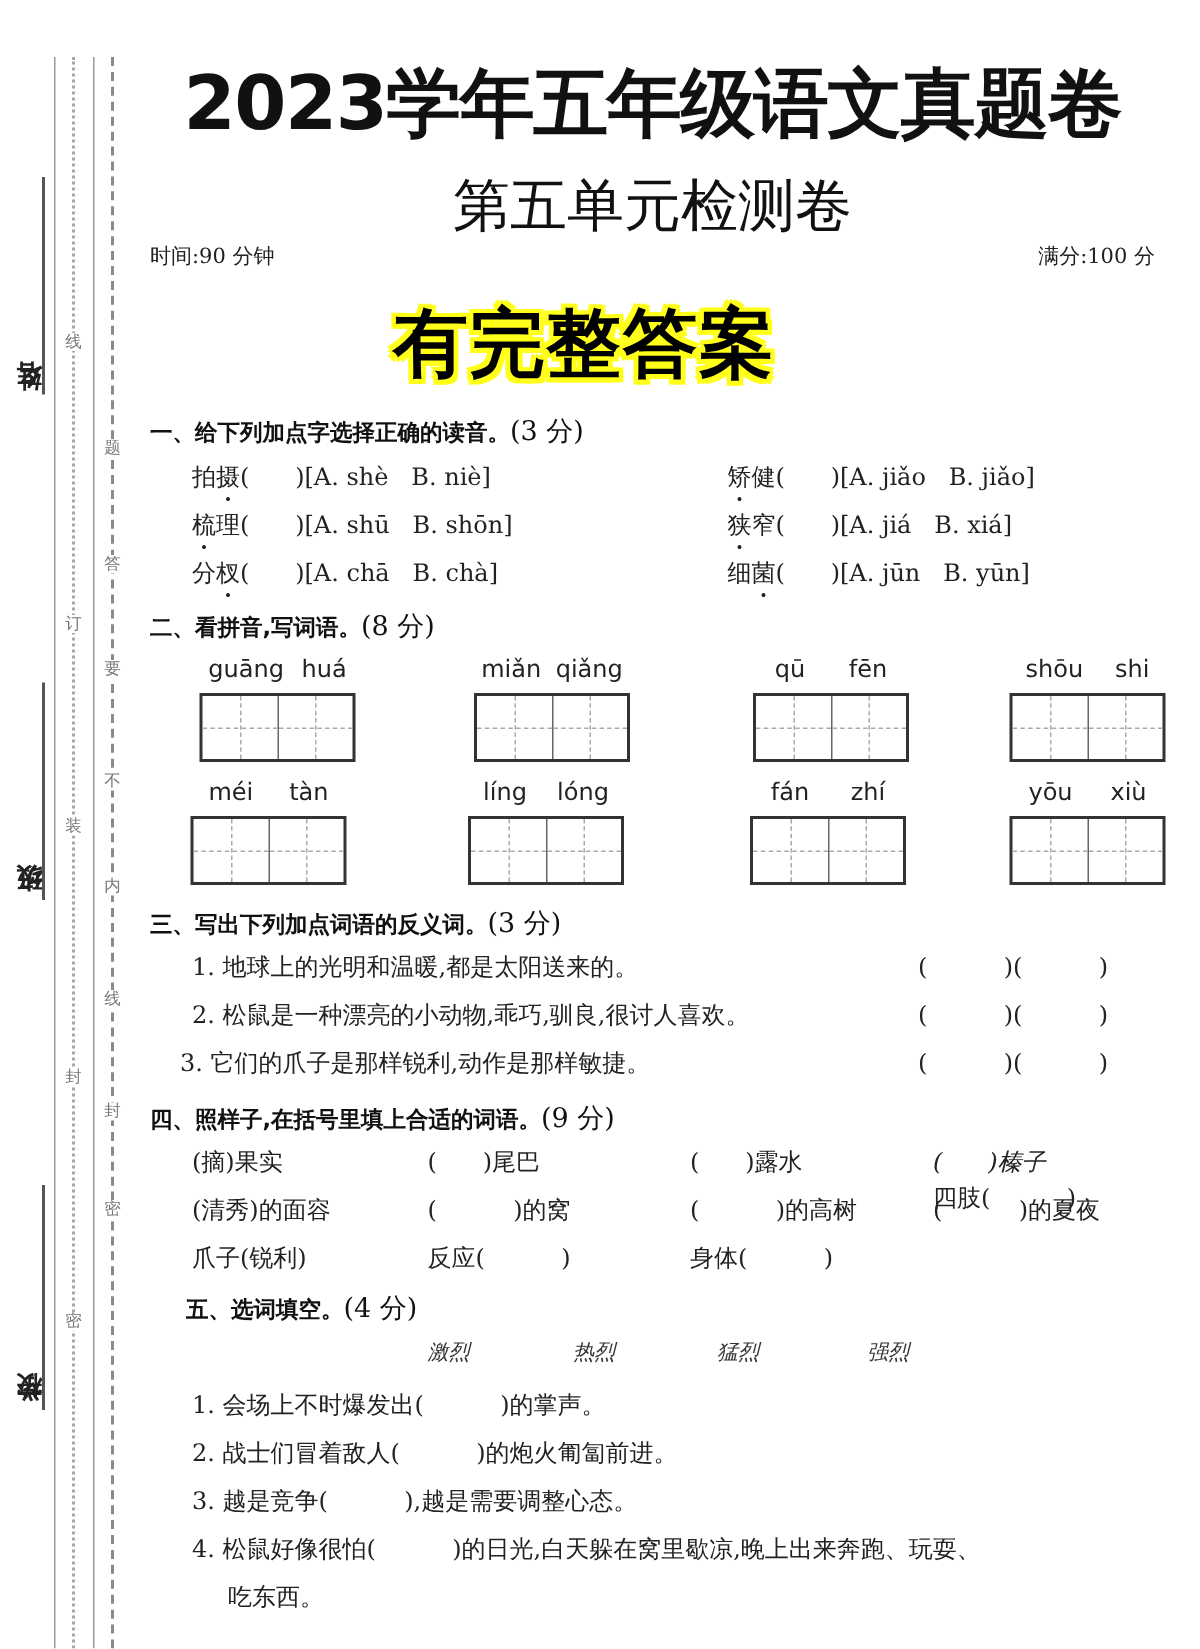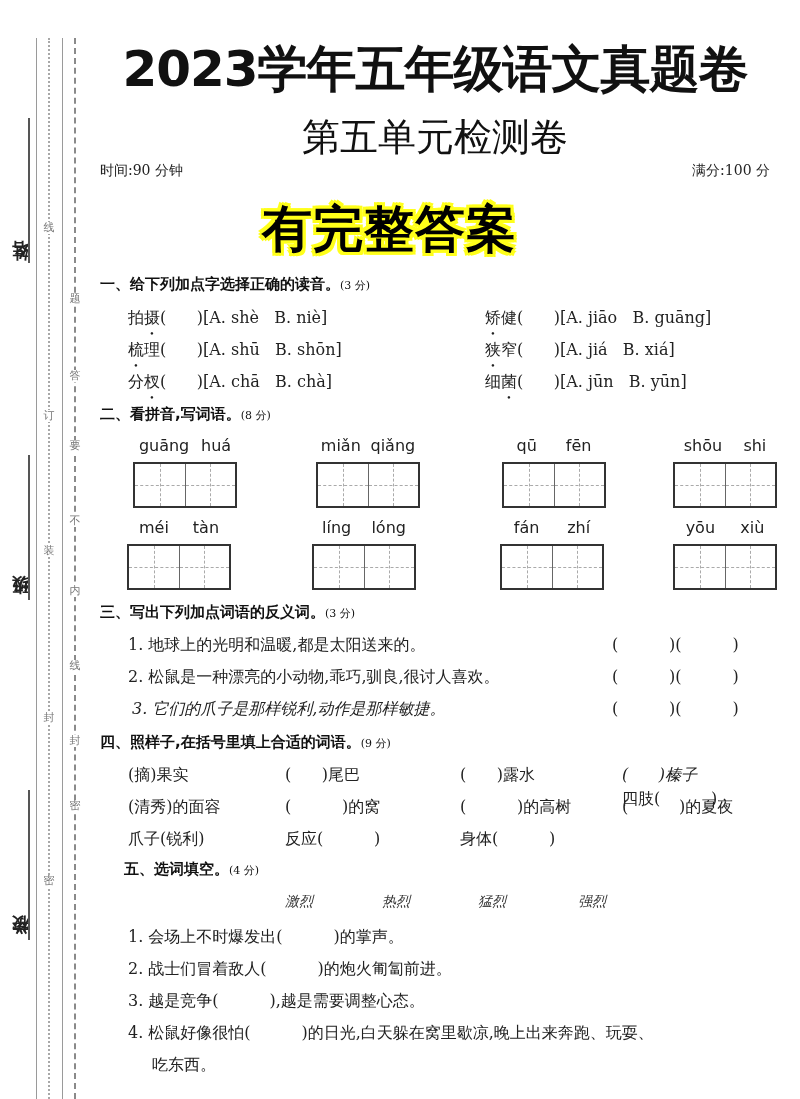--- a/index.html
+++ b/index.html
@@ -26,21 +26,21 @@
   
   .score-table { position: absolute; left: 97px; top: 191px; width: 671px; border-collapse: collapse; }
   .score-table td { border: 1px solid #555; height: 36px; text-align: center; font-family: "DejaVu Sans", sans-serif; font-size: 14px; color: #666; }
   .score-table tr:last-child td { border-bottom: 2px solid #333; }
 
   .badge { position: absolute; left: 262px; top: 196px; font-family: "DejaVu Sans", sans-serif; font-weight: bold; font-size: 50px; color: #000; letter-spacing: 1px;
     text-shadow: -3px -3px 0 #ffff1a, 3px -3px 0 #ffff1a, -3px 3px 0 #ffff1a, 3px 3px 0 #ffff1a, 0 -3px 0 #ffff1a, 0 3px 0 #ffff1a, -3px 0 0 #ffff1a, 3px 0 0 #ffff1a; }
 
   
   .sec-head { position: absolute; left: 100px; font-family: "DejaVu Sans", sans-serif; font-weight: bold; font-size: 15px; color: #111; }
-  .sec-head .pts { font-weight: normal; font-family: "DejaVu Serif", serif; font-size: 11px; }
+  .sec-head .pts { font-weight: normal; font-family: "DejaVu Serif", serif; font-size: 18px; }
 
   .row { position: absolute; font-size: 16px; color: #222; white-space: pre; }
   .dotted { position: relative; }
   .dotted::after { content: "•"; position: absolute; left: 50%; transform: translateX(-50%); bottom: -12px; font-size: 9px; }
 
   
   .py-group { position: absolute; width: 104px; }
   .py-label { font-family: "DejaVu Sans", sans-serif; font-size: 16px; color: #222; display: flex; justify-content: space-around; height: 22px; }
   .py-box { margin-top: 4px; width: 104px; height: 46px; border: 2px solid #333; display: flex; }
   .py-cell { flex: 1; position: relative; border-right: 1px solid #666; }
@@ -91,21 +91,21 @@
 <table class="score-table">
   <tbody>
 </tbody>
   </table>
 <div class="badge">有完整答案</div>
 
 <div class="sec-head" style="top:275px;">
   <span>一、给下列加点字选择正确的读音。</span><span class="pts">(3 分)</span>
 </div>
 <div class="row" style="left:128px;top:308px;">拍<span class="dotted">摄</span>(&nbsp;&nbsp;&nbsp;&nbsp;&nbsp;&nbsp;)<span>[A. shè   B. niè]</span></div>
-<div class="row" style="left:485px;top:308px;"><span class="dotted">矫</span>健(&nbsp;&nbsp;&nbsp;&nbsp;&nbsp;&nbsp;)<span>[A. jiāo   B. guāng]</span></div>
+<div class="row" style="left:485px;top:308px;"><span class="dotted">矫</span>健(&nbsp;&nbsp;&nbsp;&nbsp;&nbsp;&nbsp;)<span>[A. jiǎo   B. jiǎo]</span></div>
 <div class="row" style="left:128px;top:340px;"><span class="dotted">梳</span>理(&nbsp;&nbsp;&nbsp;&nbsp;&nbsp;&nbsp;)<span>[A. shū   B. shōn]</span></div>
 <div class="row" style="left:485px;top:340px;"><span class="dotted">狭</span>窄(&nbsp;&nbsp;&nbsp;&nbsp;&nbsp;&nbsp;)<span>[A. jiá   B. xiá]</span></div>
 <div class="row" style="left:128px;top:372px;">分<span class="dotted">杈</span>(&nbsp;&nbsp;&nbsp;&nbsp;&nbsp;&nbsp;)<span>[A. chā   B. chà]</span></div>
 <div class="row" style="left:485px;top:372px;">细<span class="dotted">菌</span>(&nbsp;&nbsp;&nbsp;&nbsp;&nbsp;&nbsp;)<span>[A. jūn   B. yūn]</span></div>
 
 <div class="sec-head" style="top:405px;">
   <span>二、看拼音,写词语。</span><span class="pts">(8 分)</span>
 </div>
 
 <div class="py-group" style="left:133px;top:436px;">
@@ -188,21 +188,21 @@
       <div class="py-cell"></div>
       <div class="py-cell"></div>
     </div>
 </div>
 
 <div class="sec-head" style="top:603px;">
   <span>三、写出下列加点词语的反义词。</span><span class="pts">(3 分)</span>
 </div>
 <div class="row" style="left:128px;top:635px;">1. 地球上的光明和温暖,都是太阳送来的。</div>
 <div class="row" style="left:128px;top:667px;">2. 松鼠是一种漂亮的小动物,乖巧,驯良,很讨人喜欢。</div>
-<div class="row" style="left:132px;top:699px;font-style:italic;">3. 它们的爪子是那样锐利,动作是那样敏捷。</div>
+<div class="row" style="left:120px;top:699px;">3. 它们的爪子是那样锐利,动作是那样敏捷。</div>
 <div class="row" style="left:612px;top:635px;">(          )(          )</div>
 <div class="row" style="left:612px;top:667px;">(          )(          )</div>
 <div class="row" style="left:612px;top:699px;">(          )(          )</div>
 
 <div class="sec-head" style="top:733px;">
   <span>四、照样子,在括号里填上合适的词语。</span><span class="pts">(9 分)</span>
 </div>
 <div class="row" style="left:128px;top:765px;">(摘)果实</div>
 <div class="row" style="left:285px;top:765px;">(      )尾巴</div>
 <div class="row" style="left:460px;top:765px;">(      )露水</div>

